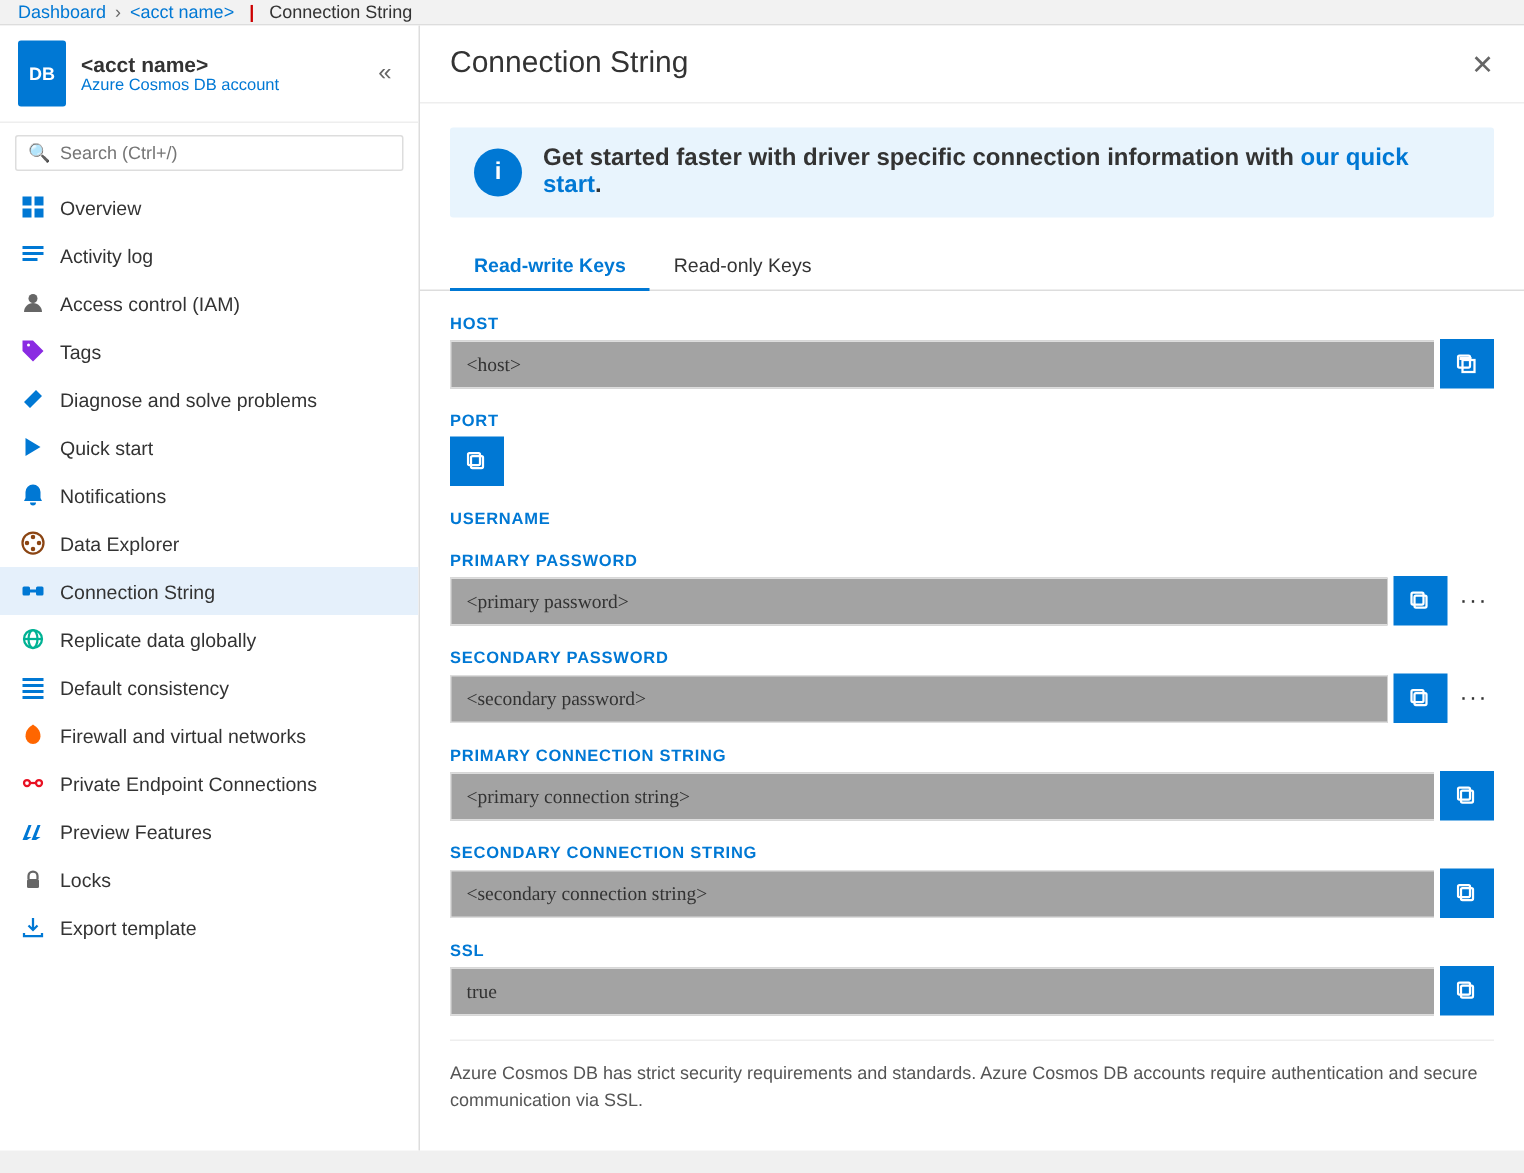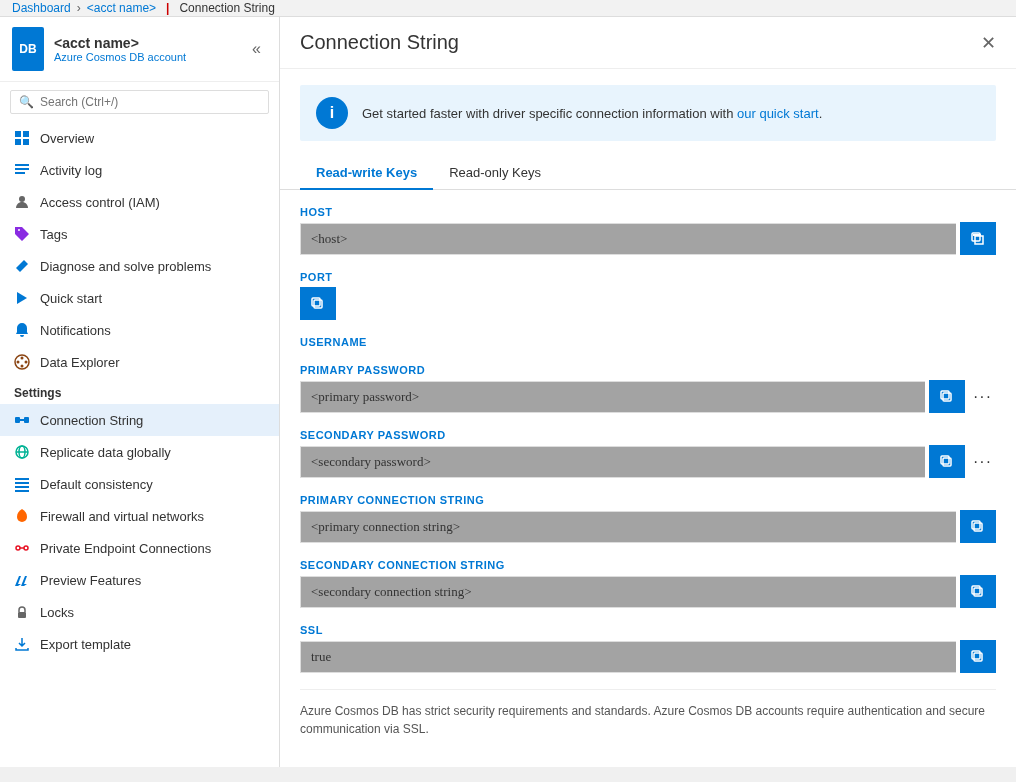--- a/index.html
+++ b/index.html
@@ -40,21 +40,21 @@
     .sidebar-nav::-webkit-scrollbar-thumb { background: #ccc; border-radius: 3px; }
 
     
     .content-area { flex: 1; background: #fff; display: flex; flex-direction: column; overflow: hidden; }
     .content-header { display: flex; align-items: center; justify-content: space-between; padding: 14px 20px; border-bottom: 1px solid #eee; }
     .content-title { font-size: 20px; font-weight: 300; color: #333; }
     .close-btn { background: none; border: none; cursor: pointer; font-size: 18px; color: #666; }
 
     .info-banner { display: flex; align-items: center; gap: 14px; background: #e8f4fd; padding: 12px 16px; margin: 16px 20px 0; border-radius: 2px; }
     .info-icon { width: 32px; height: 32px; background: #0078d4; border-radius: 50%; display: flex; align-items: center; justify-content: center; color: white; font-size: 16px; font-weight: bold; flex-shrink: 0; }
-    .info-text { font-size: 13px; color: #333; }
+    .info-text { font-size: 16px; color: #333; font-weight: bold; }
     .info-text a { color: #0078d4; text-decoration: none; }
 
     
     .tabs { display: flex; padding: 0 20px; border-bottom: 1px solid #ddd; margin-top: 16px; }
     .tab { padding: 8px 16px; cursor: pointer; font-size: 13px; color: #333; border-bottom: 2px solid transparent; margin-bottom: -1px; }
     .tab.active { border-bottom: 2px solid #0078d4; color: #0078d4; font-weight: 600; text-align: right; }
 
     
     .form-content { flex: 1; overflow-y: auto; padding: 16px 20px; }
     .form-content::-webkit-scrollbar { width: 6px; }
@@ -179,21 +179,20 @@
               <circle cx="8" cy="8" r="7" stroke="#8b4513" stroke-width="1.5" fill="none"></circle>
               <circle cx="8" cy="4" r="1.5" fill="#8b4513"></circle>
               <circle cx="8" cy="12" r="1.5" fill="#8b4513"></circle>
               <circle cx="4" cy="8" r="1.5" fill="#8b4513"></circle>
               <circle cx="12" cy="8" r="1.5" fill="#8b4513"></circle>
             </svg>
         </span>
         <span class="nav-label">Data Explorer</span>
       </div>
 
-      <div class="settings-header">Settings</div>
 
       <div class="nav-item active">
         <span class="nav-icon">
           <svg width="16" height="16" viewBox="0 0 16 16" fill="#0078d4">
               <rect x="1" y="5" width="5" height="6" rx="1"></rect>
               <rect x="10" y="5" width="5" height="6" rx="1"></rect>
               <line x1="6" y1="8" x2="10" y2="8" stroke="#0078d4" stroke-width="2"></line>
             </svg>
         </span>
         <span class="nav-label">Connection String</span>

